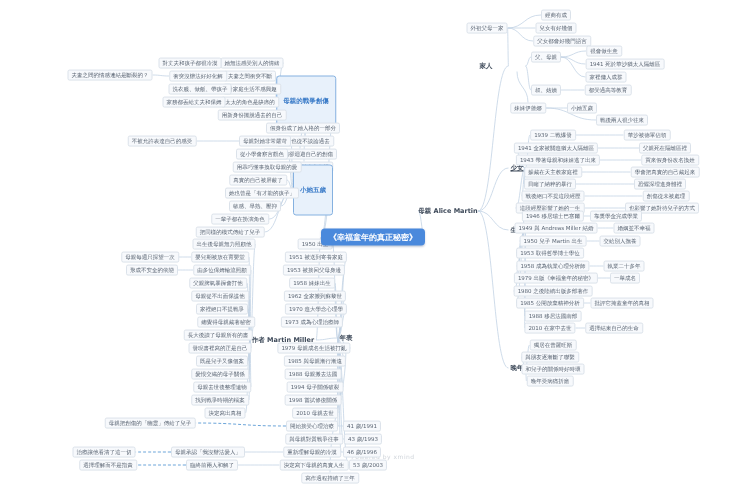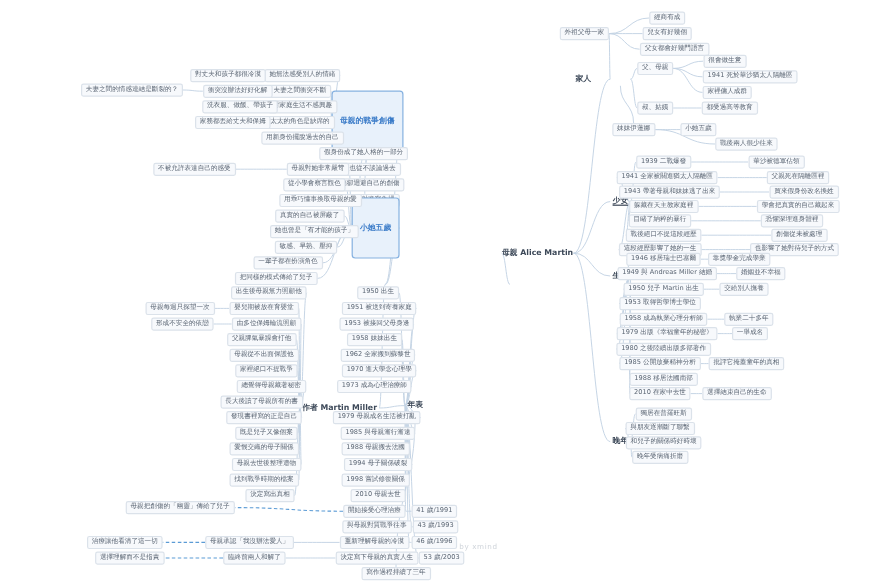--- a/index.html
+++ b/index.html
@@ -160,20 +160,21 @@
       <path d="M 250 340 C 250.5 340, 250.5 387, 251 387" class="edge"></path>
       <path d="M 250 340 C 249.5 340, 249.5 400, 249 400" class="edge"></path>
       <path d="M 250 340 C 247.75 340, 247.75 413, 245.5 413" class="edge"></path>
       <path d="M 283 452 C 264 452, 264 452, 245 452" class="edge"></path>
       <path d="M 279.5 465 C 258.75 465, 258.75 465, 238 465" class="edge"></path>
       <path d="M 286 426 C 240.75 426, 240.75 423, 195.5 423" class="edge dashed"></path>
       <path d="M 171 452 C 153.25 452, 153.25 452, 135.5 452" class="edge dashed"></path>
       <path d="M 186 465 C 161.5 465, 161.5 465, 137 465" class="edge dashed"></path>
     </svg>
   <span class="watermark">Powered by xmind</span>
+<div class="node central" style="left: 373px; top: 237px;">《幸福童年的真正秘密》</div>
     <div class="node category" style="left: 448px; top: 211px;">母親 Alice Martin</div>
     <div class="node category" style="left: 486px; top: 66px;">家人</div>
     <div class="node category" style="left: 517px; top: 168px; text-decoration: underline;">少女</div>
     <div class="node category" style="left: 517px; top: 230px;">生平</div>
     <div class="node category" style="left: 517px; top: 368px;">晚年</div>
     <div class="node leaf" style="left: 487px; top: 28px;">外祖父母一家</div>
     <div class="node leaf" style="left: 556px; top: 15px;">經商有成</div>
     <div class="node leaf" style="left: 556px; top: 28px;">兒女有好幾個</div>
     <div class="node leaf" style="left: 562px; top: 41px;">父女都會好幾門語言</div>
     <div class="node leaf" style="left: 546px; top: 57px;">父、母親</div>

